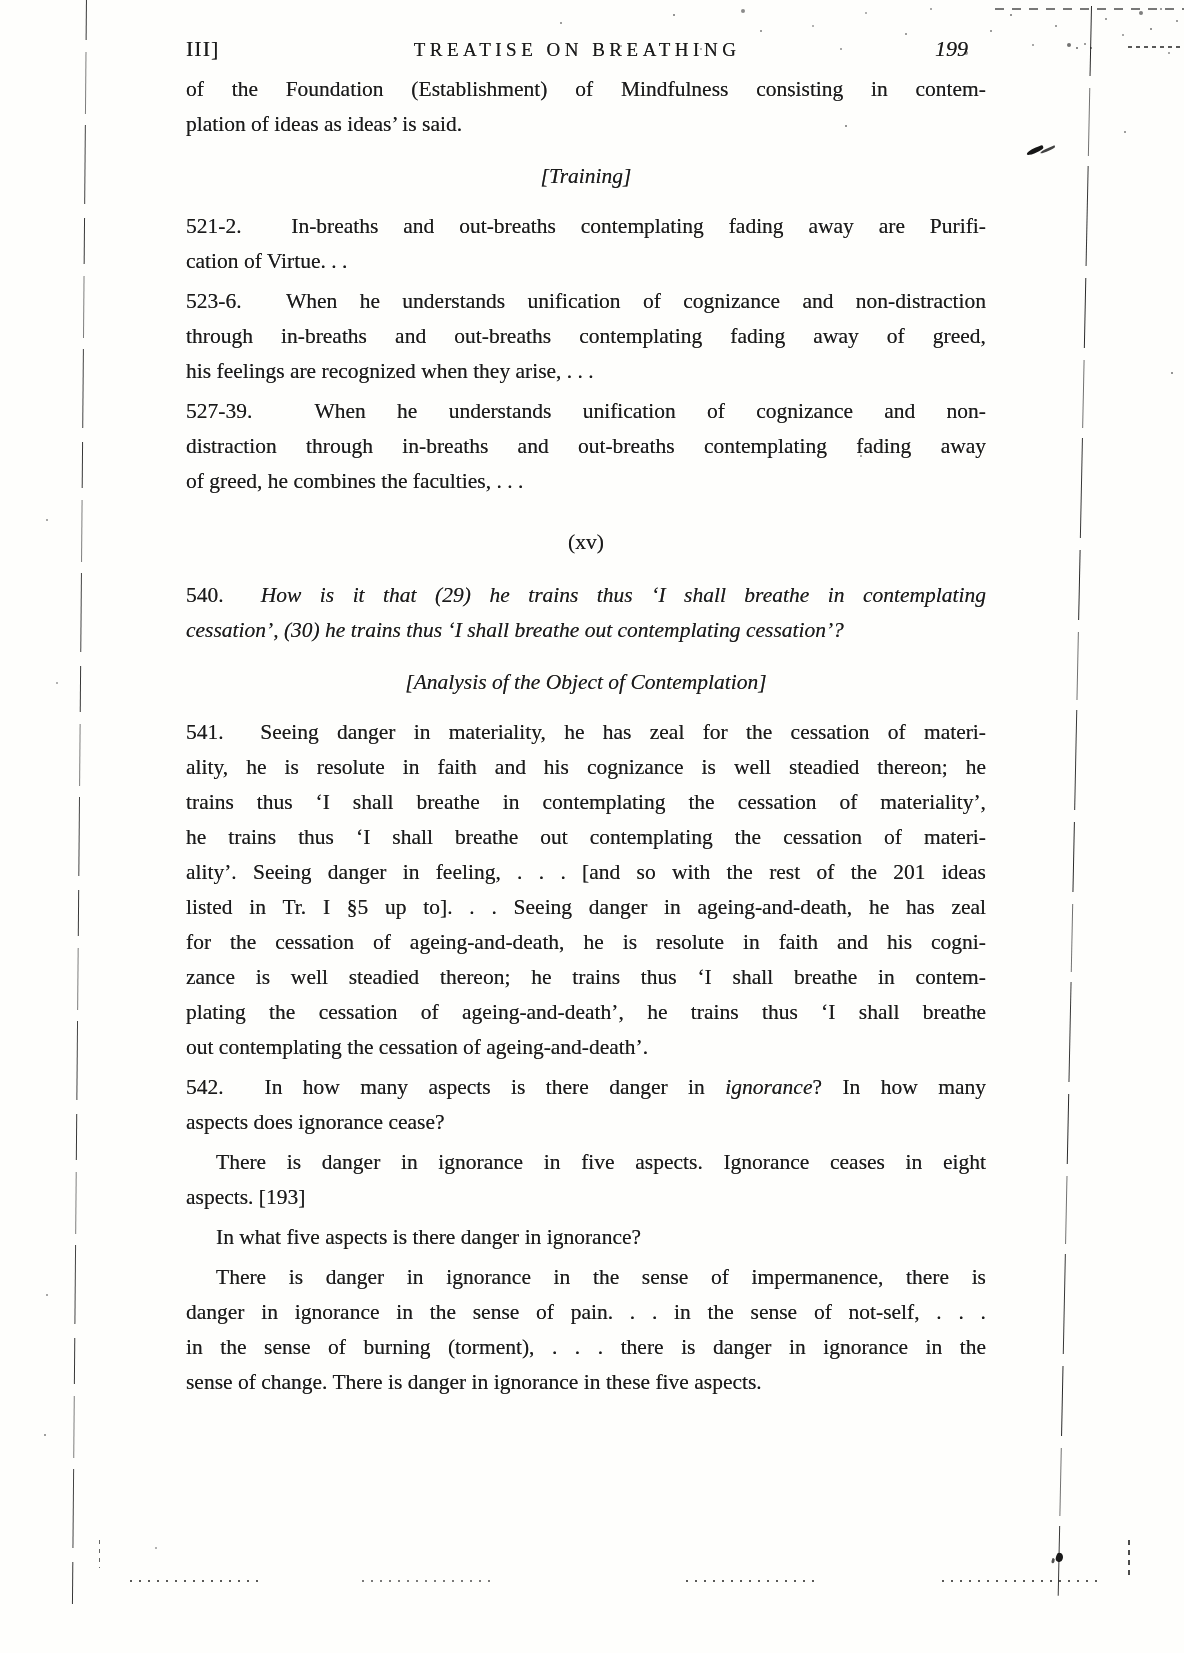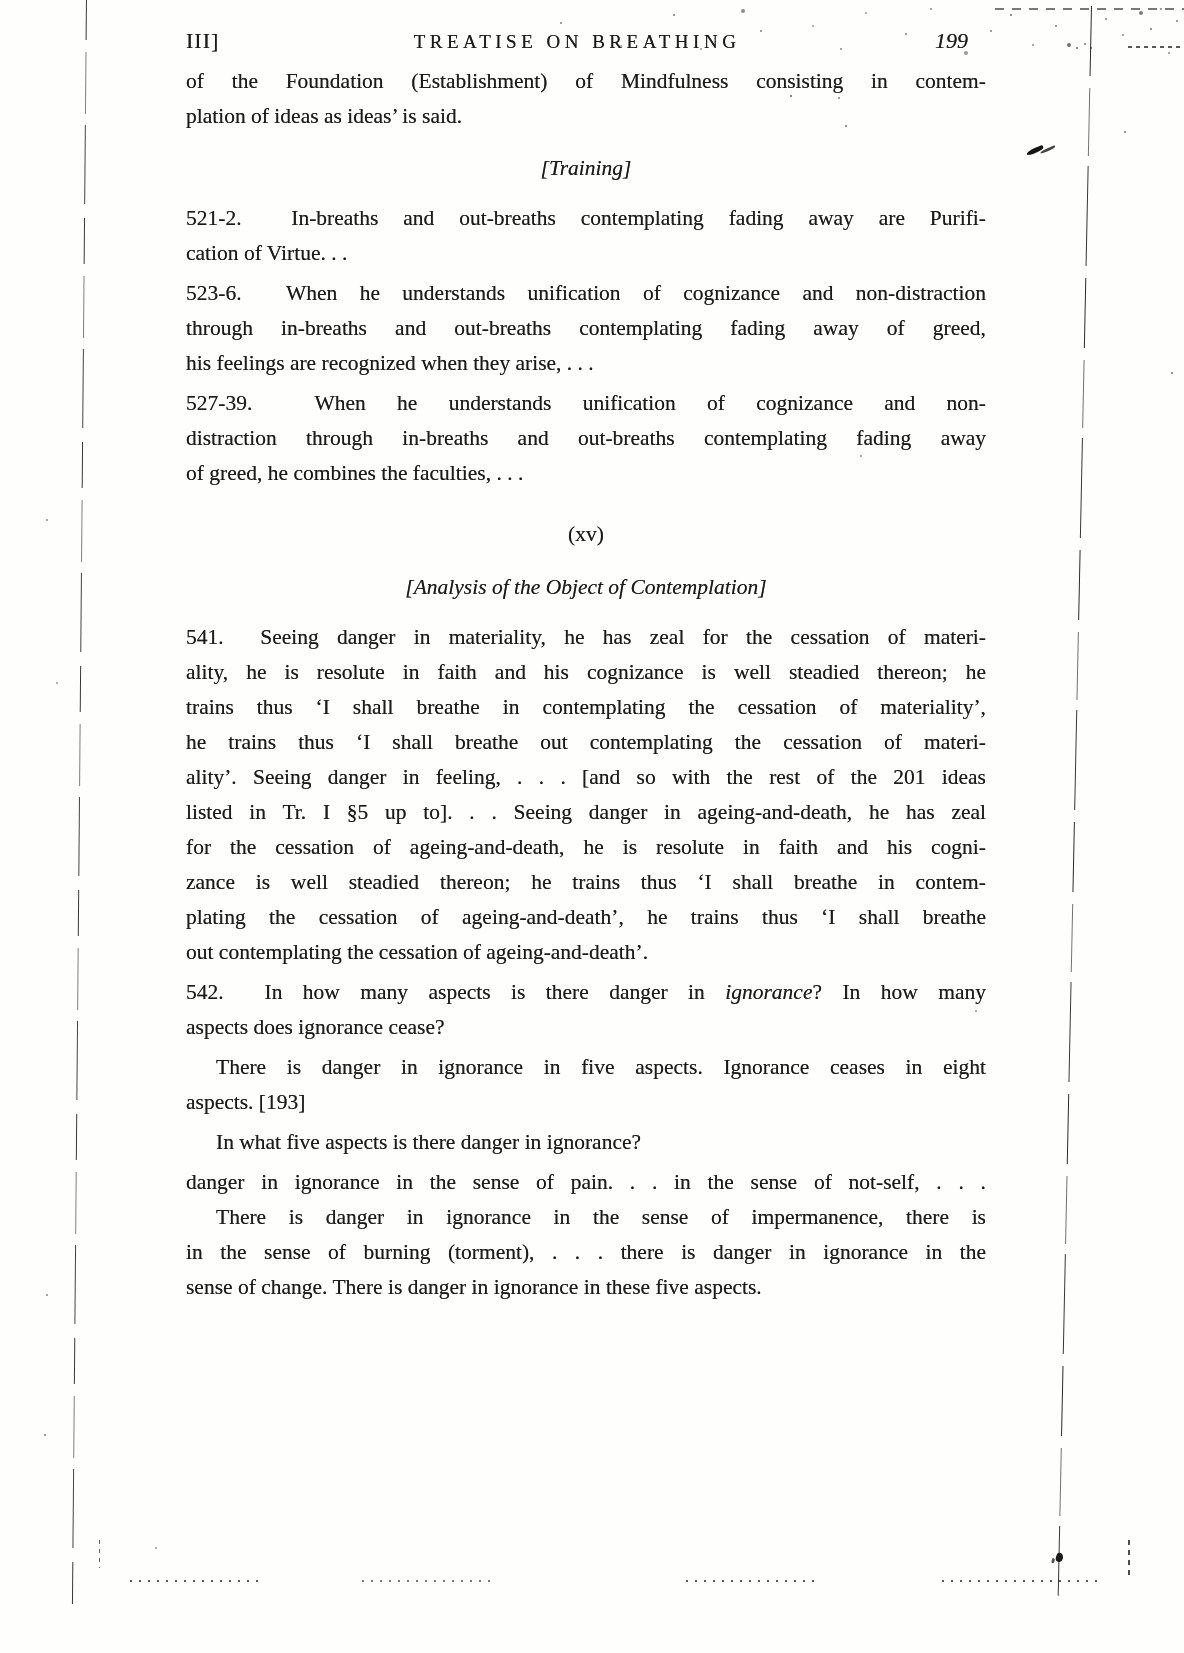--- a/index.html
+++ b/index.html
@@ -7,21 +7,21 @@
     position:relative;
     width:1184px;height:1653px;
     margin:0 auto;
     background:#fefefc;
     overflow:hidden;
     font-family:"Liberation Serif","DejaVu Serif",serif;
     color:#1b1b1b;
   }
   .content{
     position:absolute;
-    left:186px;top:4px;width:800px;
+    left:186px;top:12px;width:800px;
     padding-top:24px;
   }
   
   .hdr{
     display:flex;align-items:baseline;
     margin-bottom:10px;
     text-shadow:0 0 .6px rgba(0,0,0,.65);
   }
   .hdr-section{width:140px;font-size:22px;letter-spacing:1px;}
   .hdr-title{flex:1;text-align:center;font-size:19px;font-weight:400;letter-spacing:4.5px;}
@@ -194,20 +194,24 @@
           <div class="line last">his feelings are recognized when they arise, . . .</div>
         </div>
         <div class="block para">
           <div class="line first">527-39.  When he understands unification of cognizance and non-</div>
           <div class="line">distraction through in-breaths and out-breaths contemplating fading away</div>
           <div class="line last">of greed, he combines the faculties, . . .</div>
         </div>
         <div class="block center">
           <div class="line first last">(xv)</div>
         </div>
+        <div class="block para">
+          <div class="line first">540.  <i>How is it that (29) he trains thus ‘I shall breathe in contemplating</i></div>
+          <div class="line last"><i>cessation’, (30) he trains thus ‘I shall breathe out contemplating cessation’?</i></div>
+        </div>
         <div class="block heading">
           <div class="line first last">[Analysis of the Object of Contemplation]</div>
         </div>
         <div class="block para">
           <div class="line first">541.  Seeing danger in materiality, he has zeal for the cessation of materi-</div>
           <div class="line">ality, he is resolute in faith and his cognizance is well steadied thereon; he</div>
           <div class="line">trains thus ‘I shall breathe in contemplating the cessation of materiality’,</div>
           <div class="line">he trains thus ‘I shall breathe out contemplating the cessation of materi-</div>
           <div class="line">ality’. Seeing danger in feeling, . . . [and so with the rest of the 201 ideas</div>
           <div class="line">listed in Tr. I §5 up to]. . . Seeing danger in ageing-and-death, he has zeal</div>
@@ -221,21 +225,21 @@
           <div class="line last">aspects does ignorance cease?</div>
         </div>
         <div class="block para indent">
           <div class="line first">There is danger in ignorance in five aspects. Ignorance ceases in eight</div>
           <div class="line last">aspects. [193]</div>
         </div>
         <div class="block para indent">
           <div class="line first last">In what five aspects is there danger in ignorance?</div>
         </div>
         <div class="block para indent">
+          <div class="line first">There is danger in ignorance in the sense of impermanence, there is</div>
           <div class="line">danger in ignorance in the sense of pain. . . in the sense of not-self, . . .</div>
-          <div class="line first">There is danger in ignorance in the sense of impermanence, there is</div>
           <div class="line">in the sense of burning (torment), . . . there is danger in ignorance in the</div>
           <div class="line last">sense of change. There is danger in ignorance in these five aspects.</div>
         </div>
       </div>
   </div>
 
 </div>
 
 </body></html>

